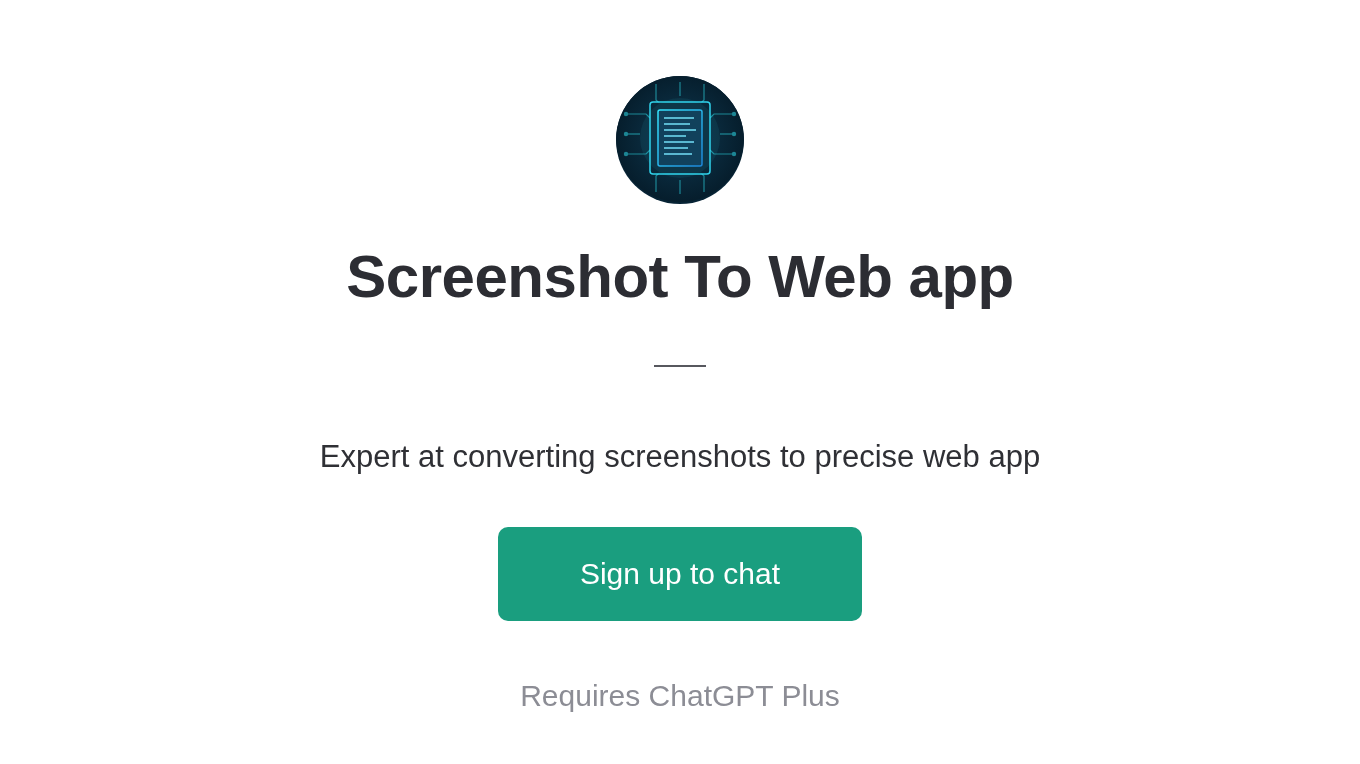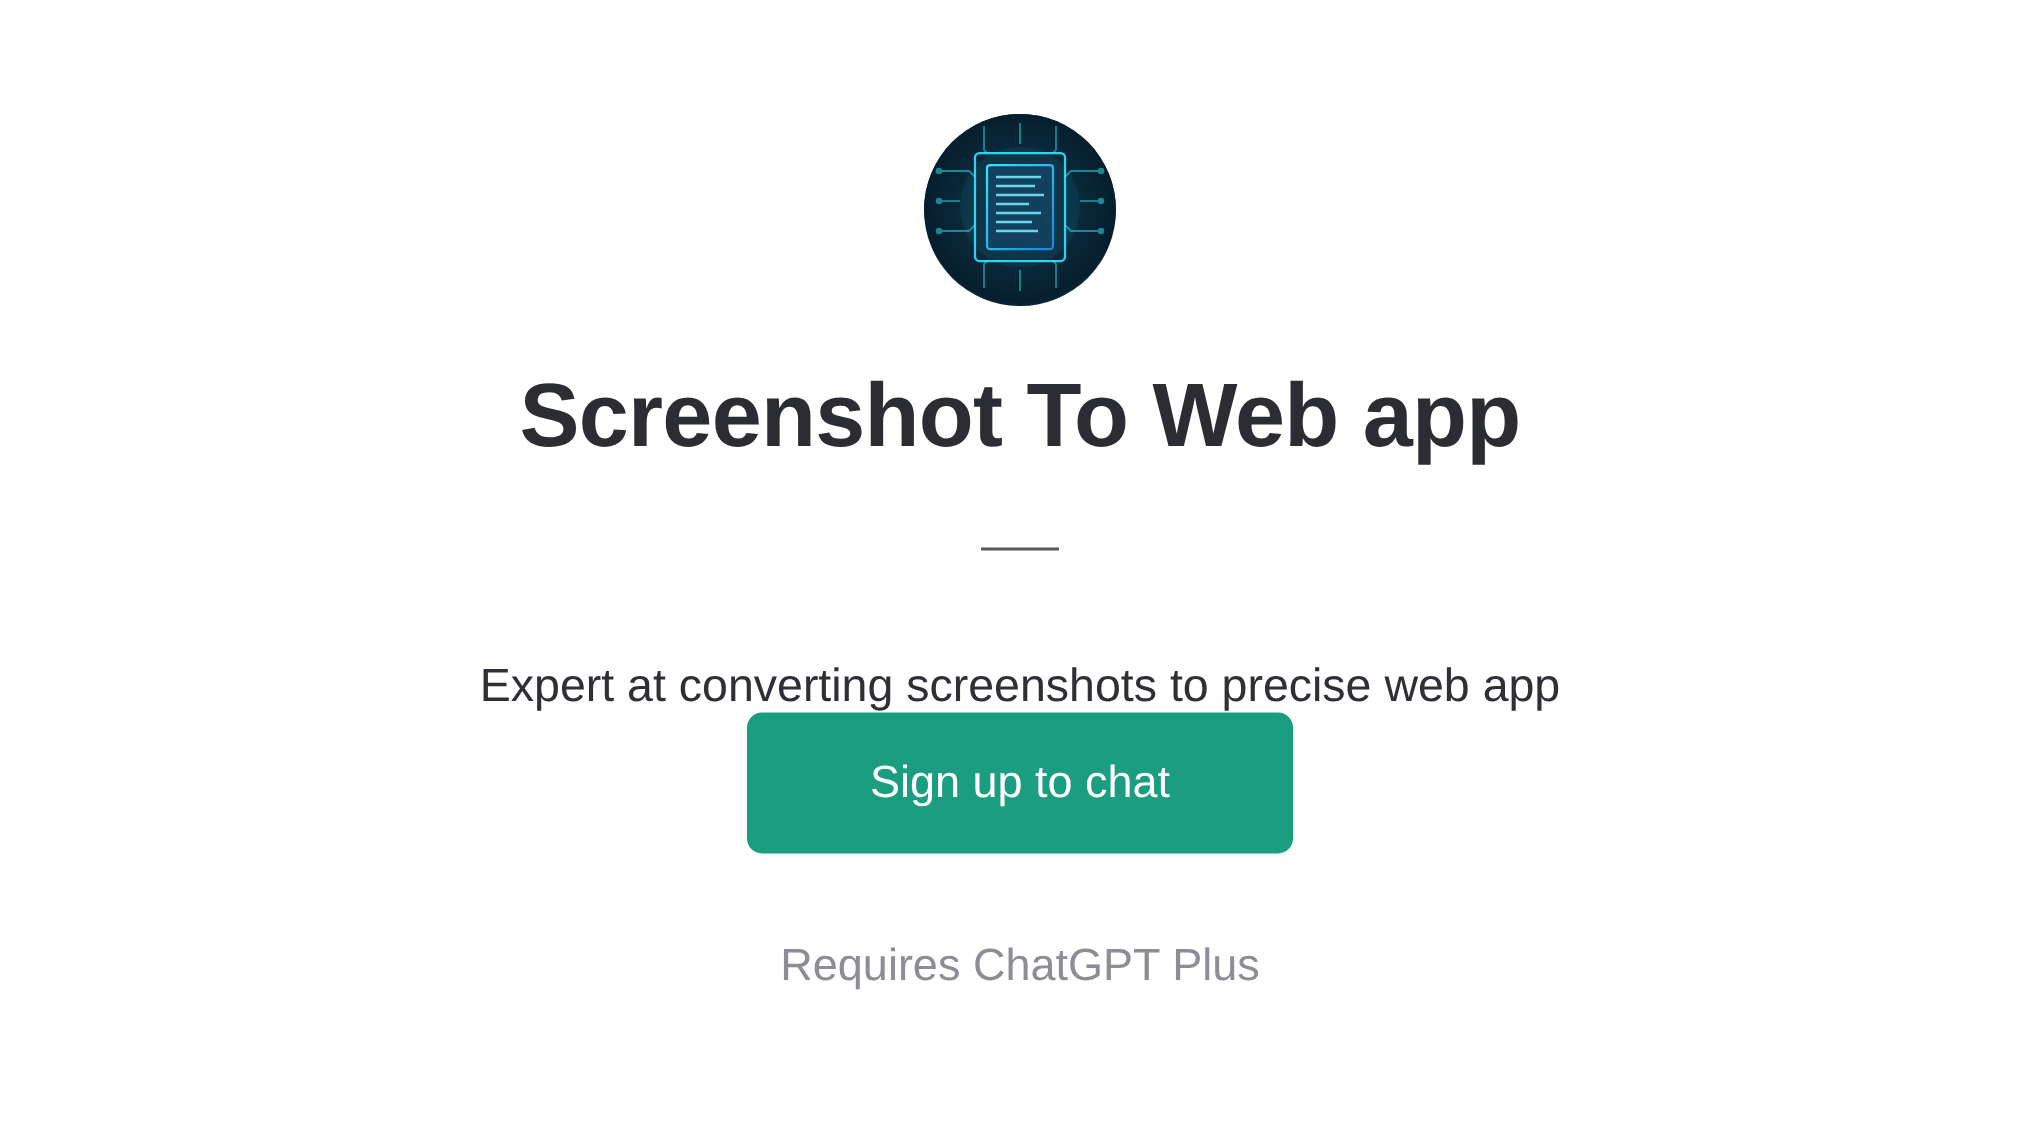--- a/index.html
+++ b/index.html
@@ -48,20 +48,21 @@
       opacity: 0.85;
     }
     .subtitle {
       margin-top: 72px;
       font-size: 31px;
       font-weight: 400;
       color: #2f3035;
       text-align: right;
     }
     .cta-button {
+      margin-top: 52px;
       background: #1a9e7f;
       color: #ffffff;
       border: none;
       border-radius: 10px;
       padding: 30px 82px;
       font-size: 30px;
       font-weight: 400;
       cursor: pointer;
       font-family: inherit;
     }

